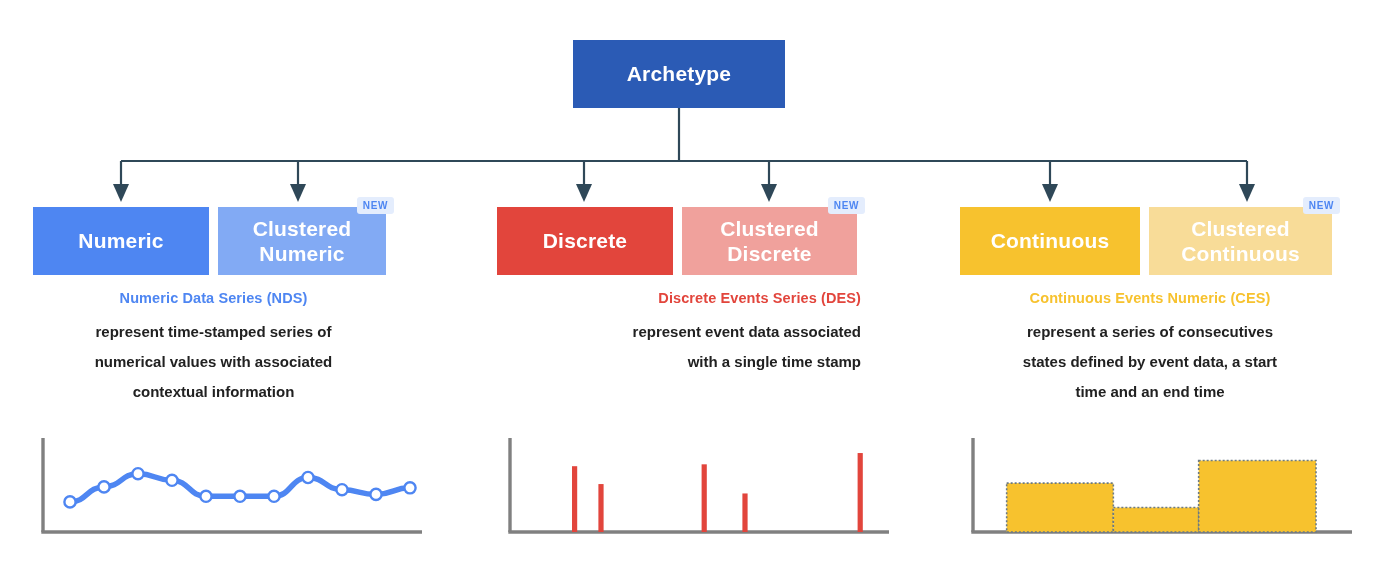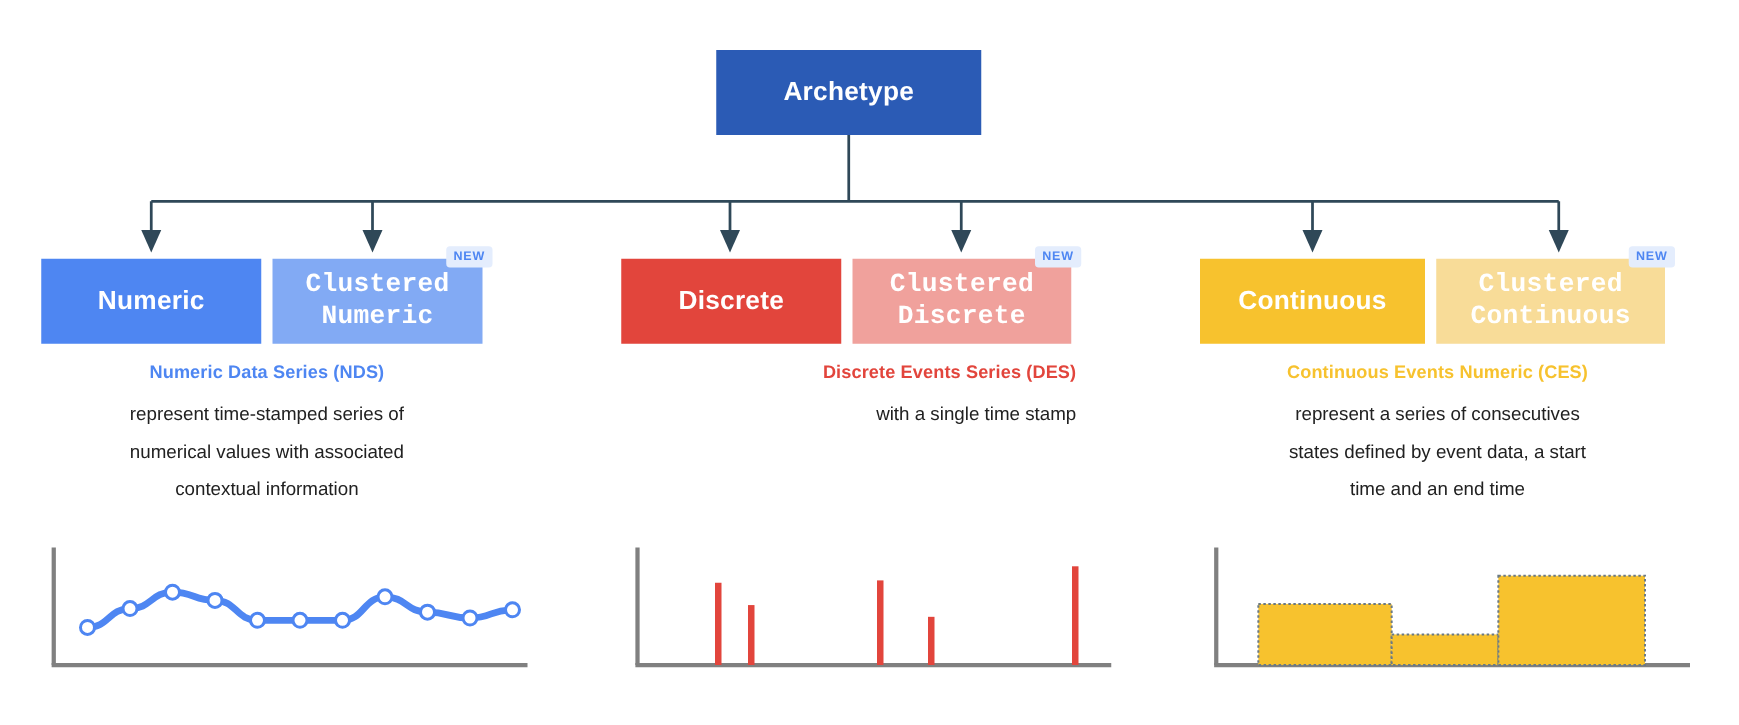--- a/index.html
+++ b/index.html
@@ -68,21 +68,21 @@
     box-sizing: border-box;
   }
   .node-box .label {
     color: #ffffff;
     font-size: 21px;
     font-weight: bold;
     line-height: 24px;
     letter-spacing: 0.2px;
     padding: 0 6px;
   }
-  .node-box.two-line .label { line-height: 25px; font-family: Liberation Mono, monospace; }
+  .node-box.two-line .label { line-height: 25px; }
 
   .badge-new {
     position: absolute;
     top: -10px;
     right: -8px;
     background: #E4EDFD;
     color: #4E86F2;
     font-size: 10px;
     font-weight: bold;
     letter-spacing: 0.6px;
@@ -101,21 +101,21 @@
   .caption-title {
     font-size: 14.5px;
     font-weight: bold;
     letter-spacing: 0.1px;
     margin: 0 0 11px 0;
   }
   .caption-body {
     font-size: 15px;
     color: #212121;
     line-height: 30px;
-    font-weight: normal;
+    font-weight: bold;
   }
 
   
   .chartbox {
     position: absolute;
     top: 432px;
   }
 </style>
 </head>
 <body>
@@ -182,20 +182,21 @@
         <span class="label">
           <span>Clustered</span><br>
           <span>Discrete</span>
         </span>
         <span class="badge-new">NEW</span>
       </div>
     </div>
     <div class="caption" style="top:83px;text-align:right;">
       <div class="caption-title" style="color:#E2453C;">Discrete Events Series (DES)</div>
       <div class="caption-body">
+        <div>represent event data associated</div>
         <div>with a single time stamp</div>
       </div>
     </div>
   </div>
 
   <div class="group" style="left:960px; width:372px;">
     <div class="group-boxes">
       <div class="node-box" style="width:180px; background:#F7C22E;">
         <span class="label">Continuous</span>
       </div>

